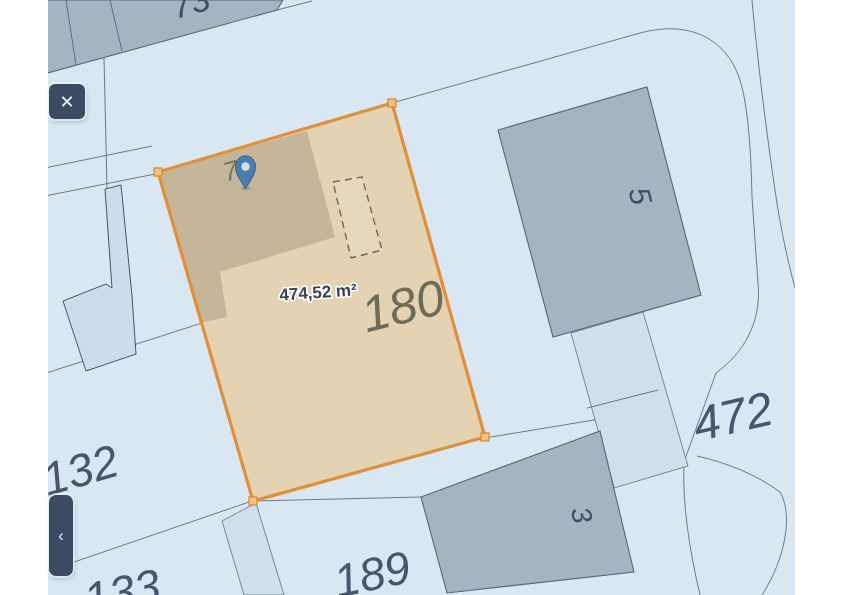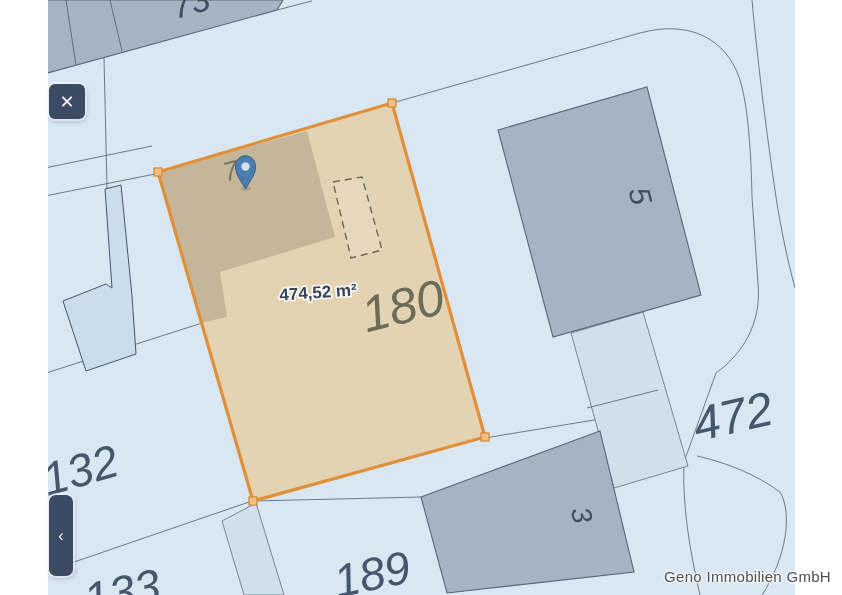--- a/index.html
+++ b/index.html
@@ -115,15 +115,14 @@
     </g>
   </svg>
 
   <div class="panel-btn btn-close">
     <span>✕</span>
   </div>
   <div class="panel-btn btn-collapse">
     <span>‹</span>
   </div>
 
-  <div class="watermark">Geno Immobilien GmbH</div>
 
 </div>
 
 </body></html>

